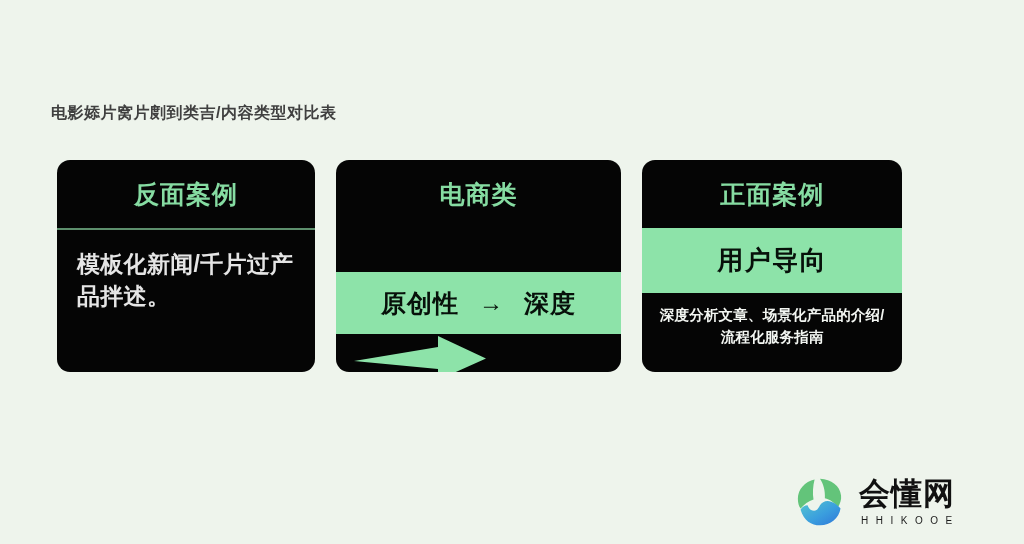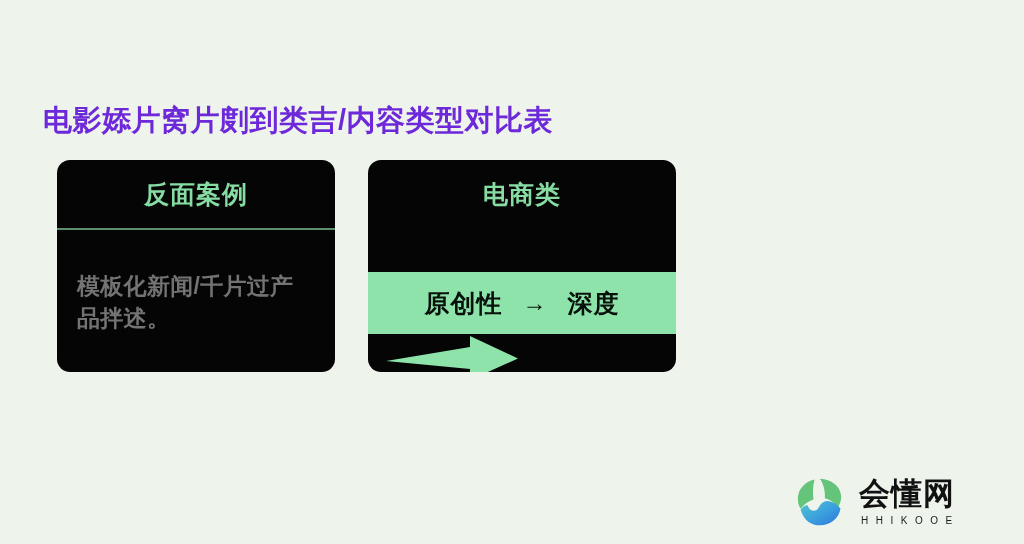--- a/index.html
+++ b/index.html
@@ -17,39 +17,39 @@
   .slide {
     position: absolute;
     inset: 0;
     width: 1024px;
     height: 544px;
   }
 
   
   .page-title {
     position: absolute;
-    left: 43px;
+    left: 51px;
     top: 103px;
-    font-size: 29px;
-    font-weight: bold;
-    color: #6d28d9;
+    font-size: 16px;
+    font-weight: bold;
+    color: #404040;
     letter-spacing: 0.5px;
     white-space: nowrap;
     line-height: 1.2;
   }
 
   
   .cards {
     position: absolute;
     left: 57px;
     top: 160px;
     width: 845px;
     height: 212px;
     display: flex;
-    gap: 33px;
+    gap: 21px;
   }
   .card {
     background: #050505;
     border-radius: 13px;
     overflow: hidden;
     position: relative;
     display: flex;
     flex-direction: column;
   }
   .card-1 { width: 278px; }
@@ -71,22 +71,22 @@
   .header-divider {
     height: 1.5px;
     background: #5d8f6d;
     width: 100%;
     flex: 0 0 auto;
   }
 
   
   .card-body-dark {
     flex: 1 1 auto;
-    padding: 40px 20px 0 20px;
-    color: #737373;
+    padding: 18px 20px 0 20px;
+    color: #e5e5e5;
     font-size: 23px;
     font-weight: bold;
     line-height: 1.42;
     letter-spacing: 0.3px;
   }
 
   
   .green-band {
     background: #8de3a9;
     color: #07100a;
@@ -197,20 +197,25 @@
         <span class="arrow-glyph">→</span>
         <span>深度</span>
       </div>
       <div class="arrow-area">
         <svg class="big-arrow" width="140" height="48" viewBox="0 0 140 48">
           <path d="M4 27 L88 13 L88 2 L136 24.5 L88 46 L88 35 Z" fill="#8de3a9"></path>
         </svg>
       </div>
     </div>
 
+    <div class="card card-3">
+      <div class="card-header">正面案例</div>
+      <div class="green-band band-3">用户导向</div>
+      <div class="card-caption">深度分析文章、场景化产品的介绍/流程化服务指南</div>
+    </div>
 
   </div>
 
   <div class="logo">
     <svg class="logo-mark" viewBox="0 0 100 100">
       <defs>
         <linearGradient id="waveGrad" x1="0" y1="0" x2="1" y2="1">
           <stop offset="0%" stop-color="#55c6cf"></stop>
           <stop offset="55%" stop-color="#3a9ede"></stop>
           <stop offset="100%" stop-color="#2f76d8"></stop>

